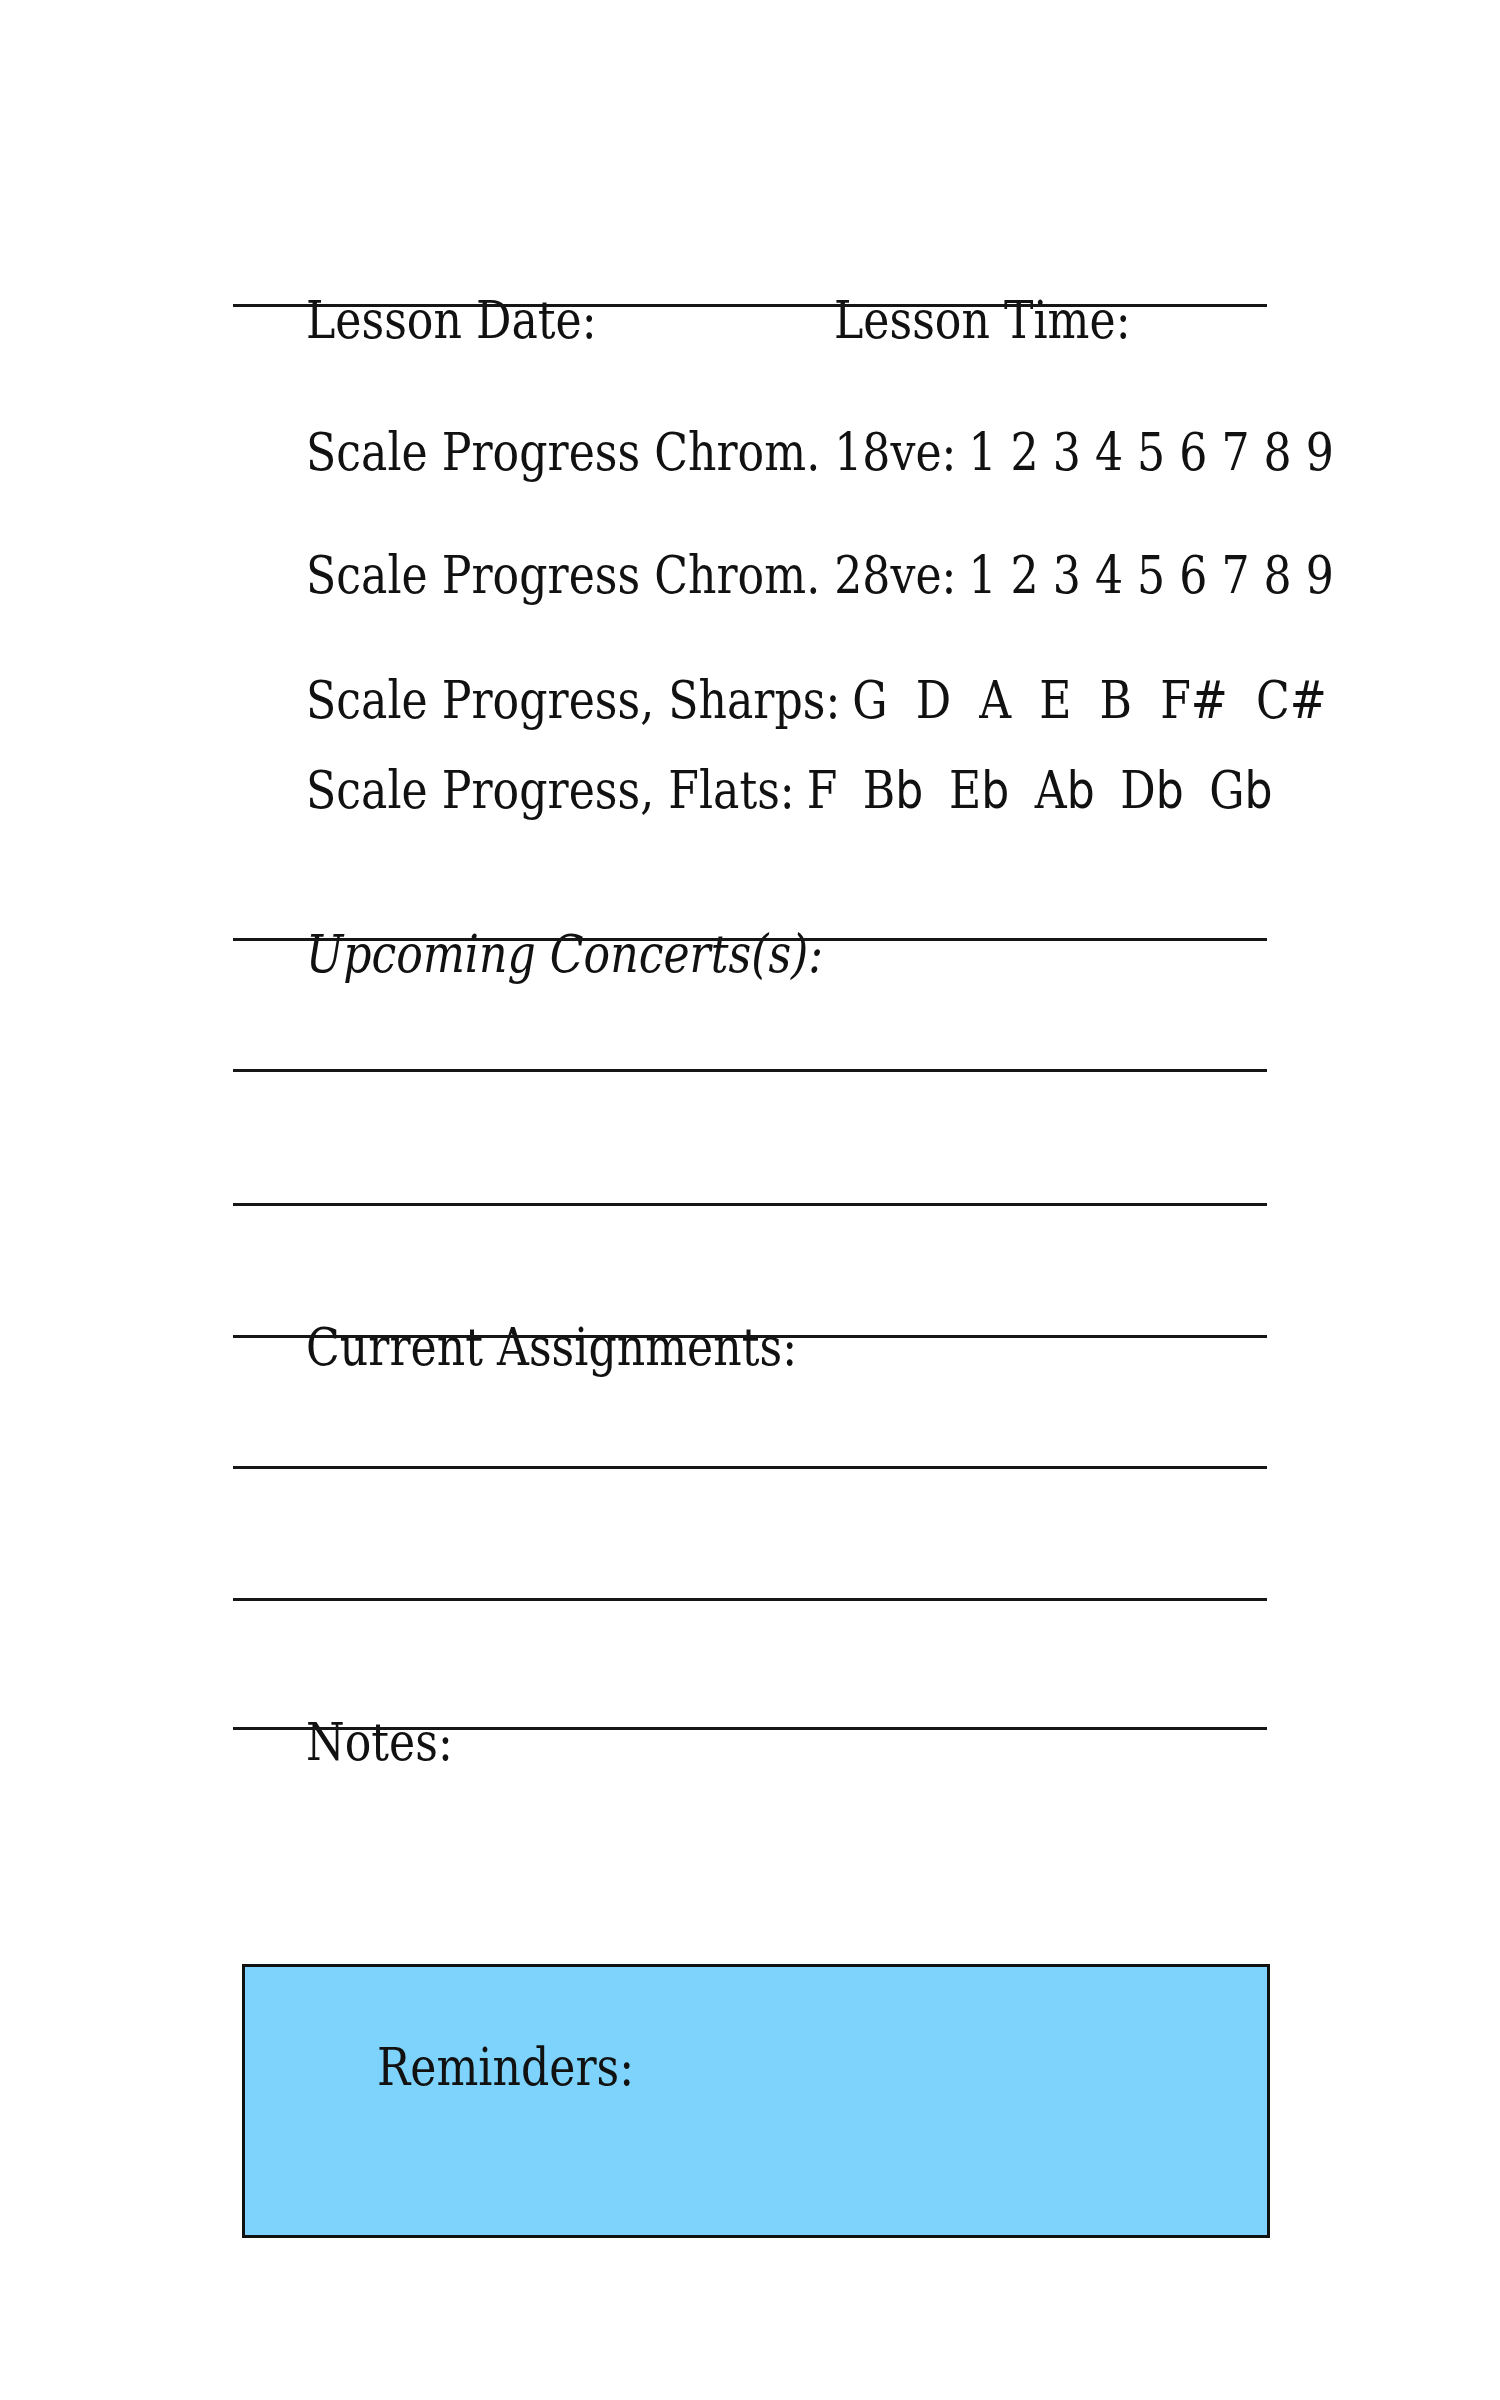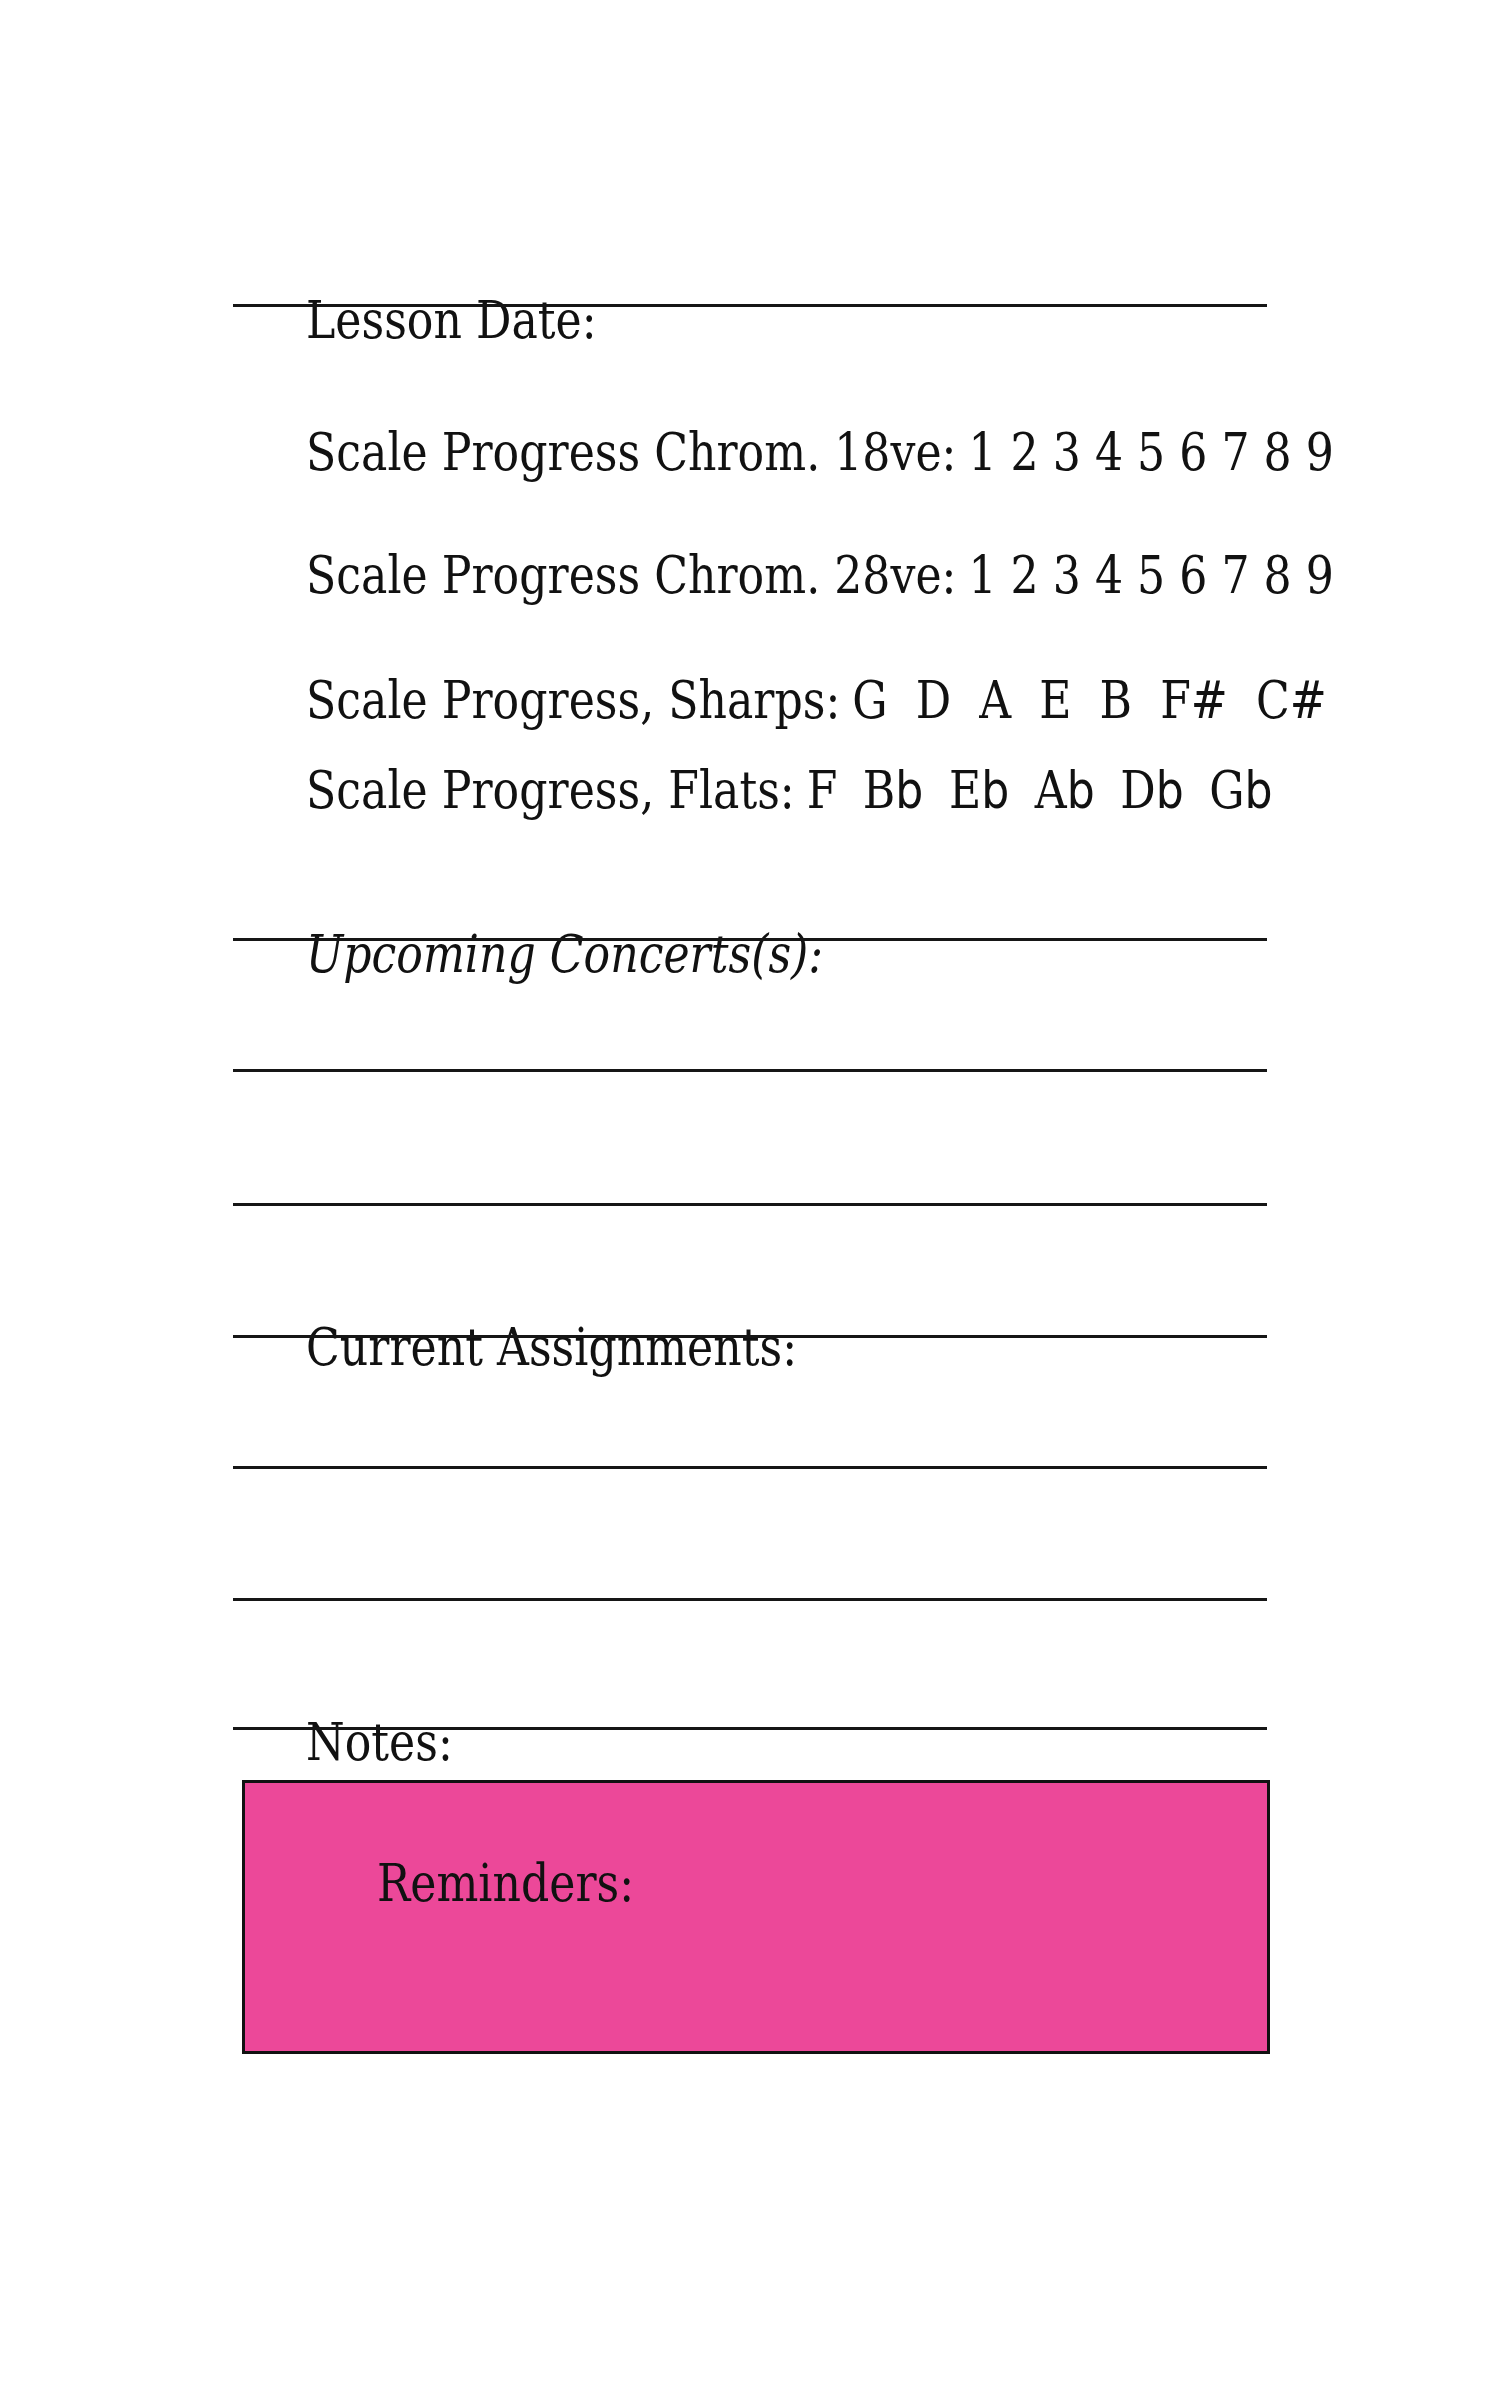--- a/index.html
+++ b/index.html
@@ -41,42 +41,45 @@
     position: absolute;
     left: 233px;
     width: 1034px;
     height: 3px;
     background: #161616;
   }
 
   .rem-box {
     position: absolute;
     left: 242px;
-    top: 1780px;
+    top: 1964px;
     width: 1028px;
     height: 274px;
     border: 3px solid #111111;
-    background: #ec4899;
+    background: #7dd3fc;
   }
   .rem-label {
     position: absolute;
     left: 33px;
     top: 18px;
     font-size: 52px;
     line-height: 1.05;
     white-space: pre;
   }
 </style>
 </head>
 <body>
 
 <div class="page">
 
   <div class="row" style="top:238px;">
     <span class="condensed">Lesson Date:</span>
+  </div>
+  <div class="row" style="top:238px; left:768px;">
+    <span class="condensed">Lesson Time:</span>
   </div>
   <div class="rule" style="top:304px;"></div>
 
   <div class="row" style="top:370px;">
     <span class="condensed"><span>Scale Progress Chrom. 18ve:</span><span class="val">1 2 3 4 5 6 7 8 9</span></span>
   </div>
 
   <div class="row" style="top:493px;">
     <span class="condensed"><span>Scale Progress Chrom. 28ve:</span><span class="val">1 2 3 4 5 6 7 8 9</span></span>
   </div>

